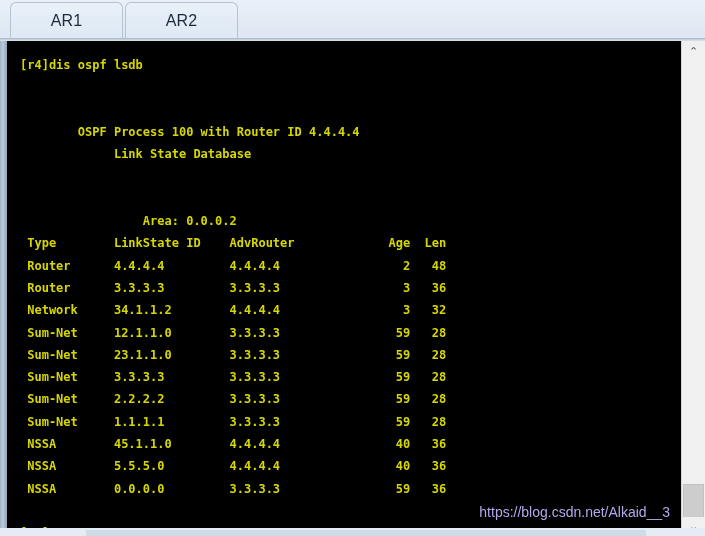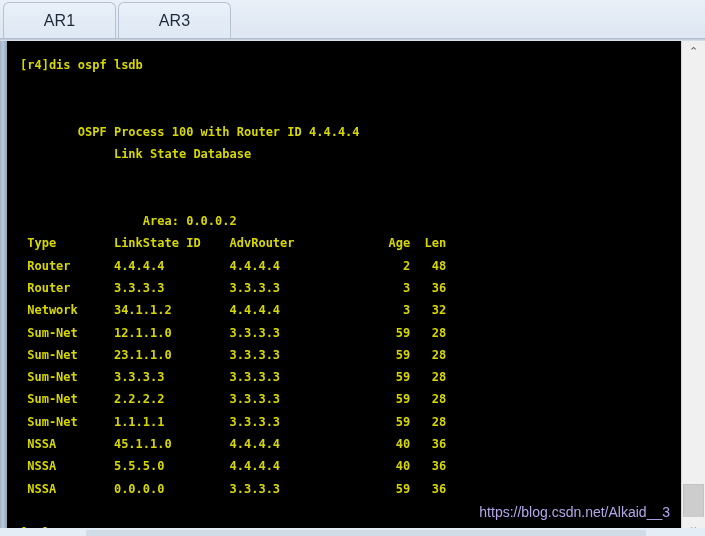--- a/index.html
+++ b/index.html
@@ -25,21 +25,21 @@
   #tabbar {
     position: absolute;
     left: 0; top: 0;
     width: 705px;
     height: 41px;
     background: linear-gradient(to bottom, #e9f0f8 0%, #e2eaf4 55%, #dde6f1 100%);
     box-sizing: border-box;
   }
   #tabstrip {
     position: absolute;
-    left: 3px;
+    left: 10px;
     top: 2px;
     height: 30px;
     display: flex;
     align-items: flex-start;
   }
   .tab {
     width: 113px;
     height: 36px;
     margin-right: 2px;
     box-sizing: border-box;
@@ -177,21 +177,21 @@
 <body>
 
 <div id="app">
 
   <div id="tabbar">
     <div id="tabstrip">
       <div class="tab">
         <span>AR1</span>
       </div>
       <div class="tab">
-        <span>AR3</span>
+        <span>AR2</span>
       </div>
     </div>
     <div id="tabbar-baseline"></div>
   </div>
 
   <div id="terminal-wrap">
     <div id="left-rail"></div>
     <div id="term-inner">
       <pre id="console">[r4]dis ospf lsdb
 

